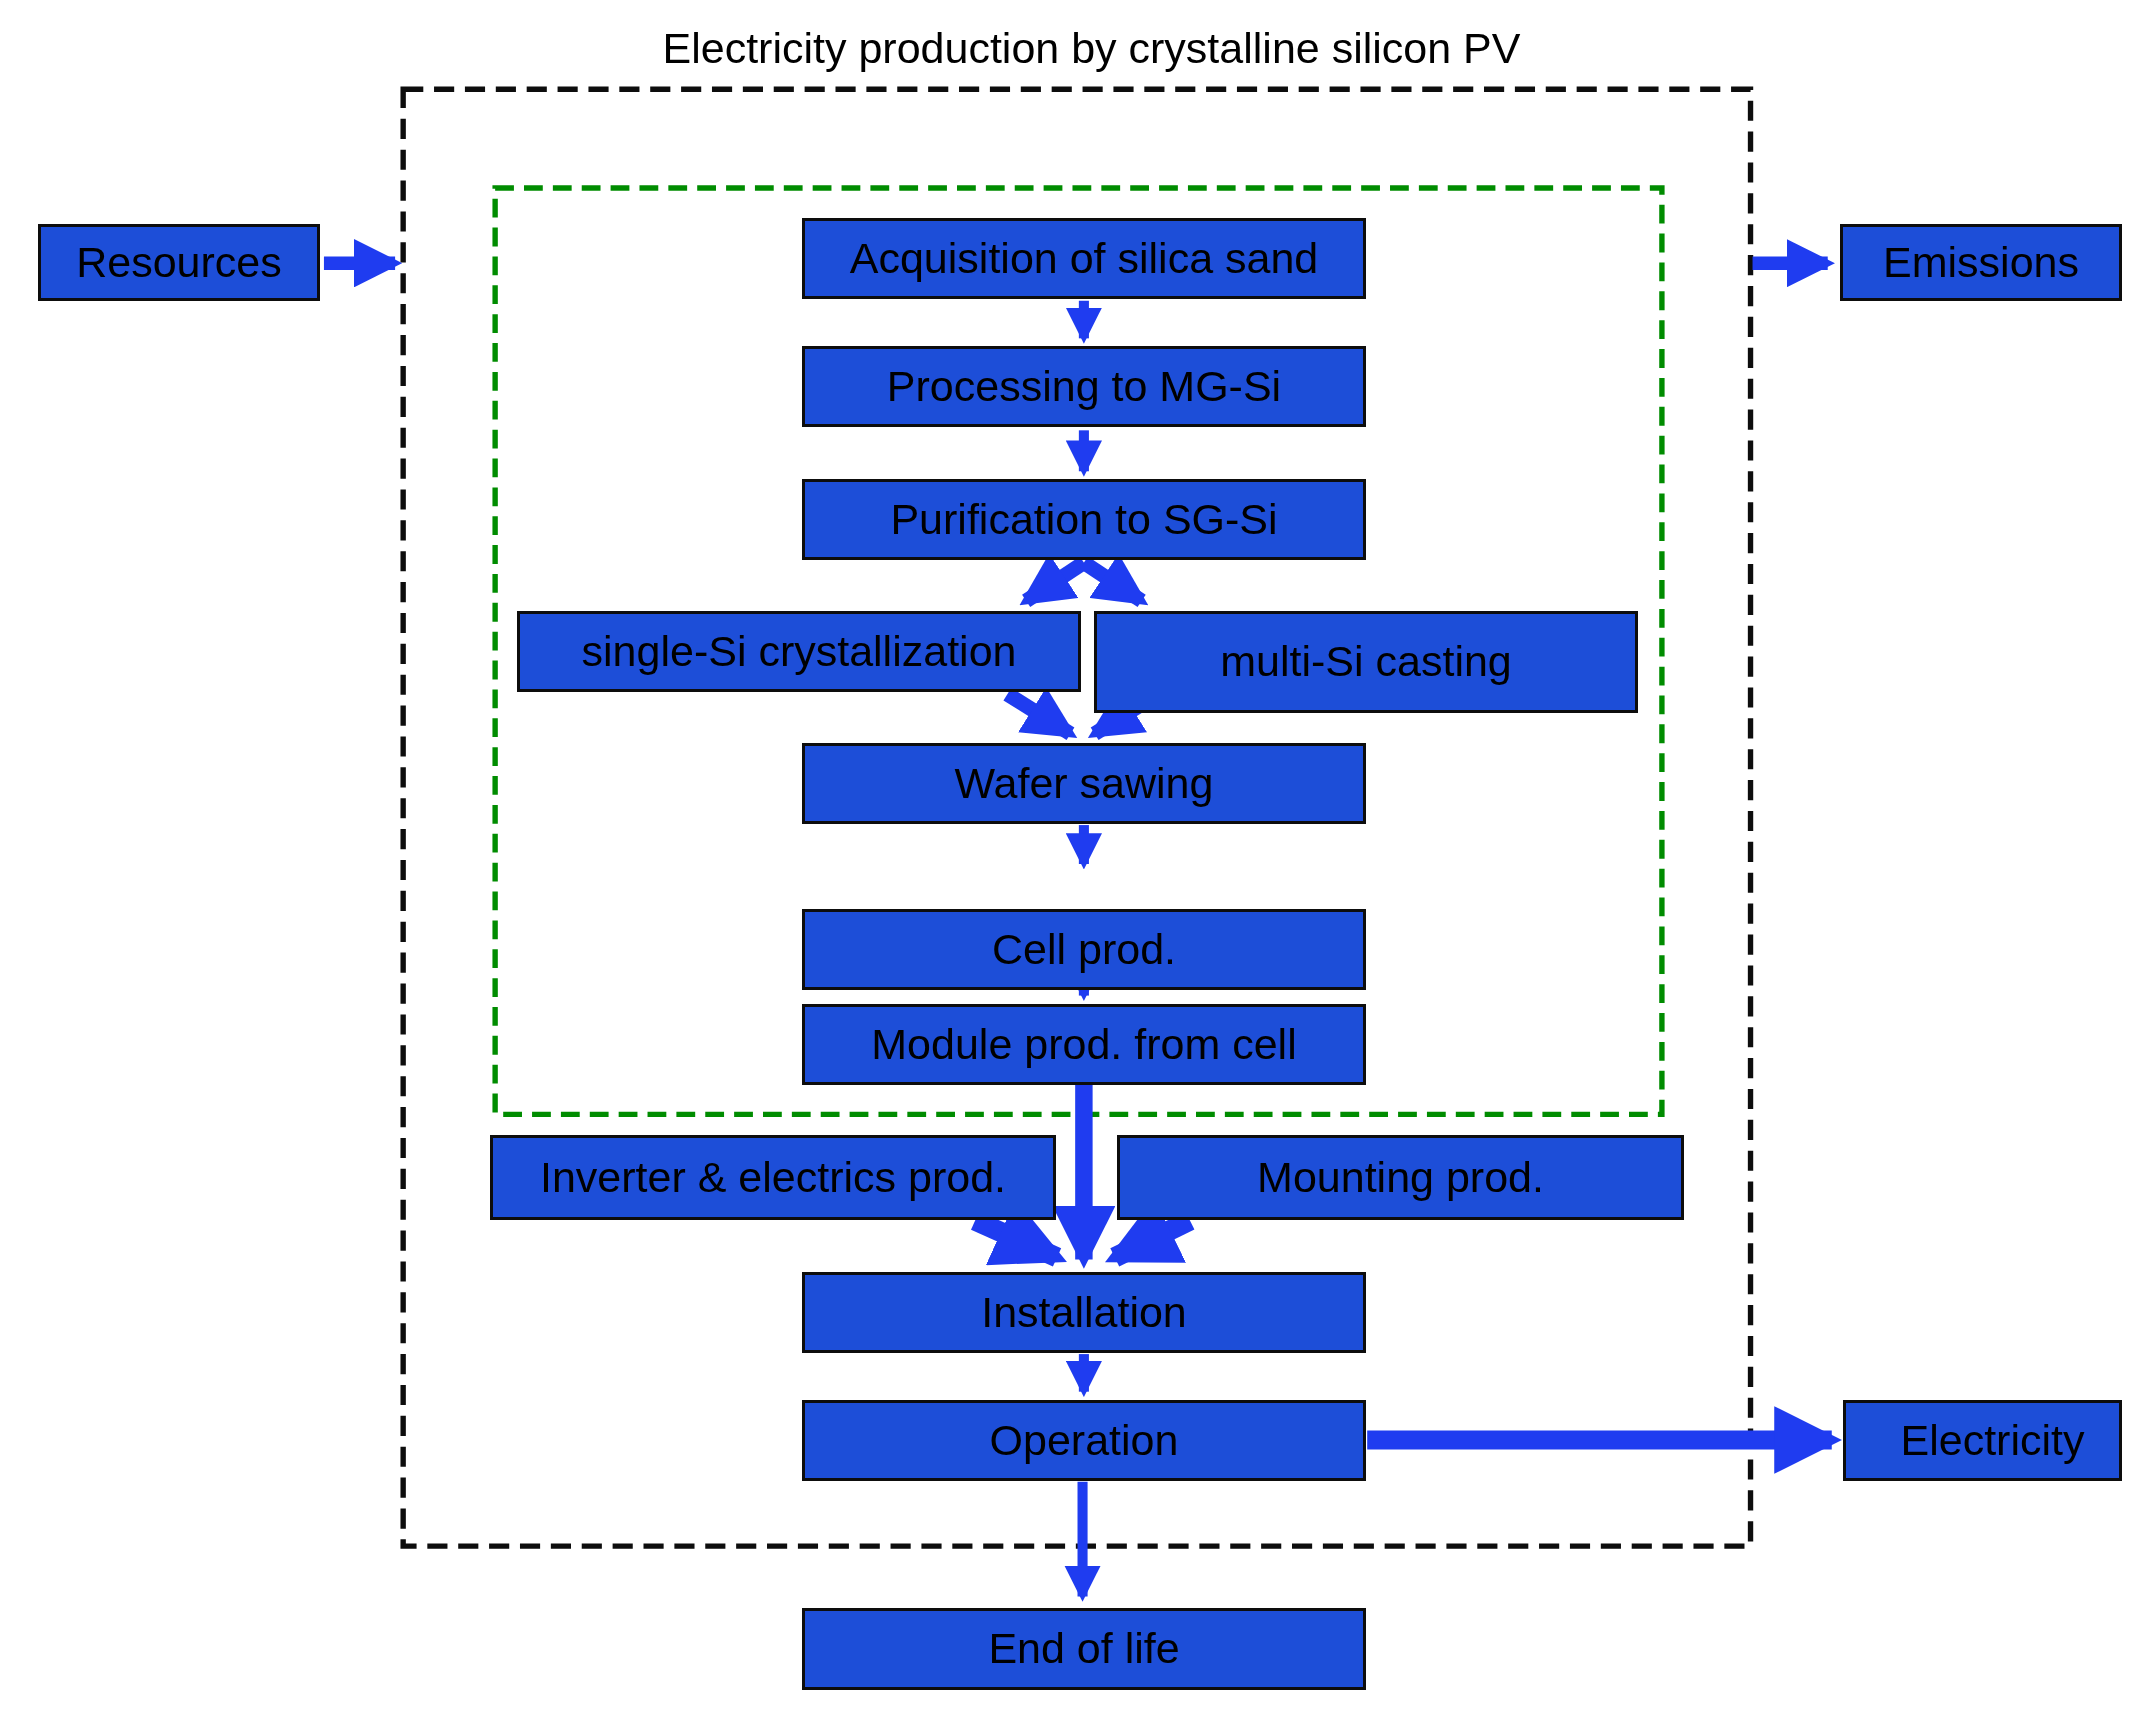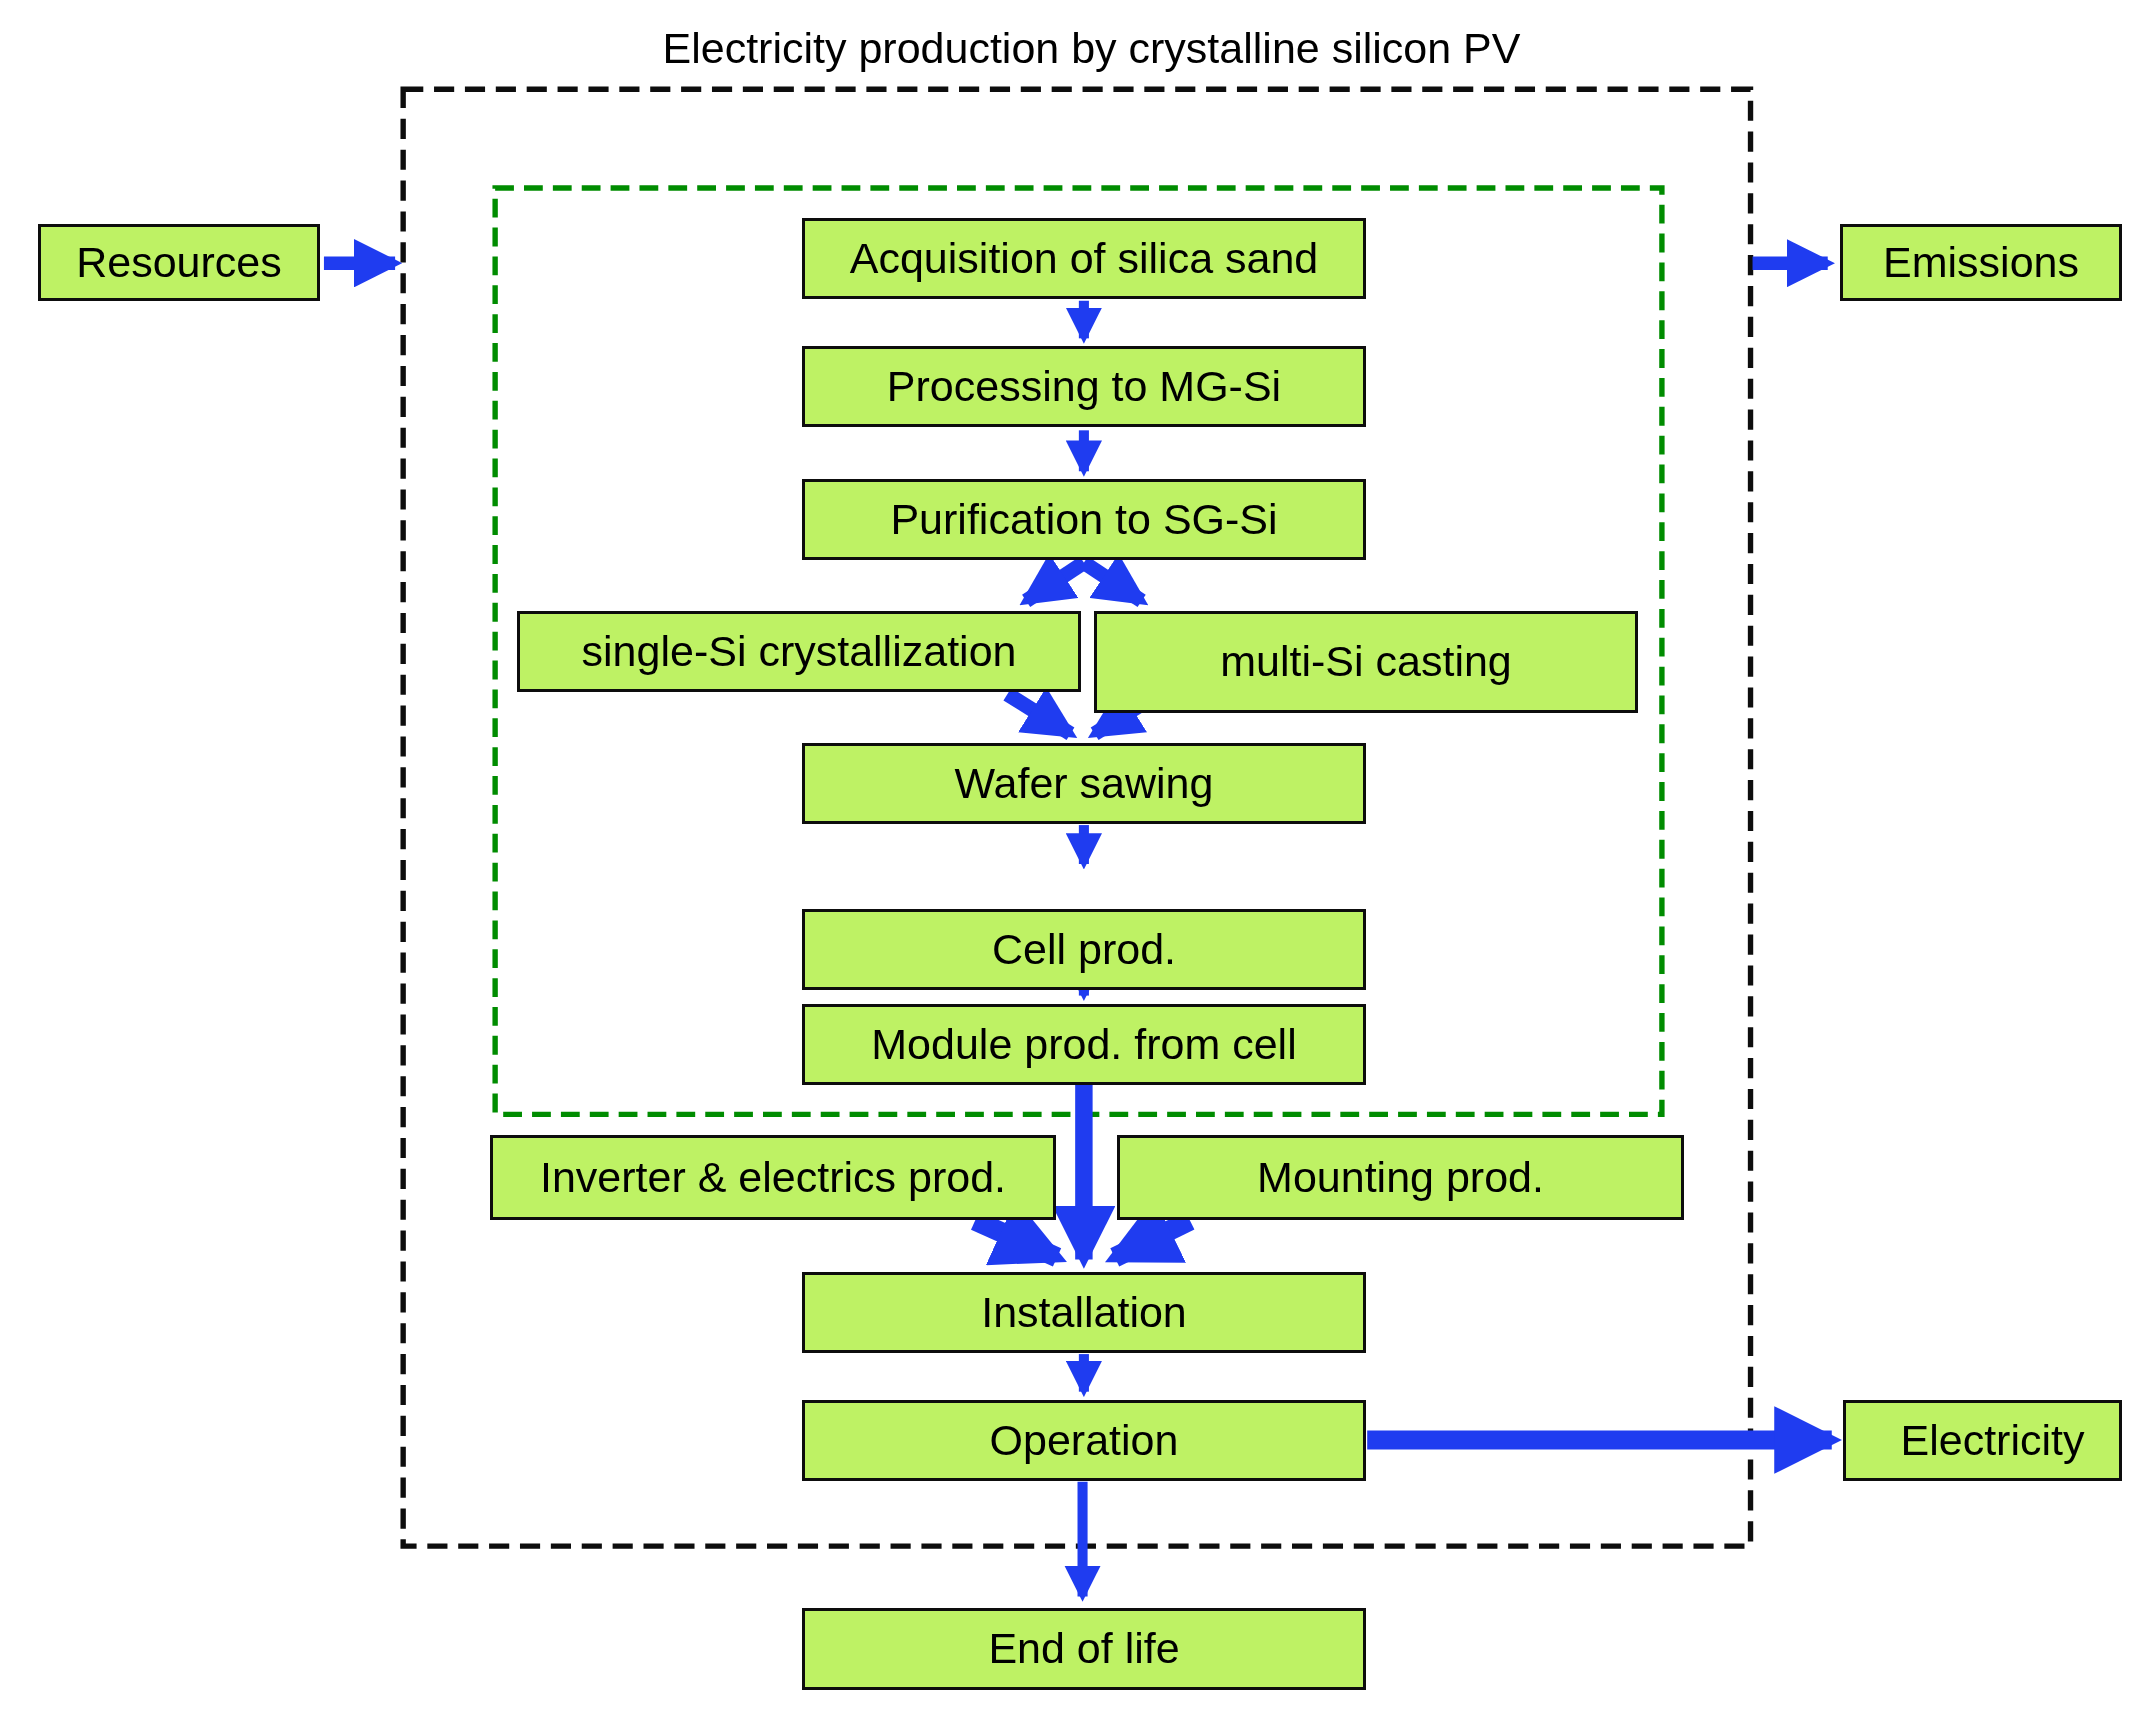--- a/index.html
+++ b/index.html
@@ -12,21 +12,21 @@
     overflow:hidden;
   }
   #arrow-layer{position:absolute;left:0;top:0;}
   .dash-black{fill:none;stroke:var(--border_black,#0d0d0d);stroke-width:8;stroke-dasharray:30 16;}
   .dash-green{fill:none;stroke:var(--group_green,#008c00);stroke-width:8;stroke-dasharray:28 15;}
   .arrow{stroke:var(--arrow_blue,#1f3cf0);fill:none;}
   #ah path{fill:var(--arrow_blue,#1f3cf0);}
   .box{
     position:absolute;
     box-sizing:border-box;
-    background:#bef264;
+    background:#1d4ed8;
     border:3.4px solid var(--border_black,#0d0d0d);
     display:flex;align-items:center;justify-content:center;
     font-size:43px;line-height:1.05;white-space:nowrap;
     text-align:center;
   }
   .free-label{position:absolute;white-space:nowrap;padding-left:16px;}
   .title{left:0;top:24px;width:2151px;text-align:center;font-size:43px;}
   .group-label{left:495px;top:124px;width:1167px;text-align:center;font-size:43px;color:var(--group_green,#008c00);}
   
   .b-resources{left:38px;top:224px;width:282px;height:77px;}

